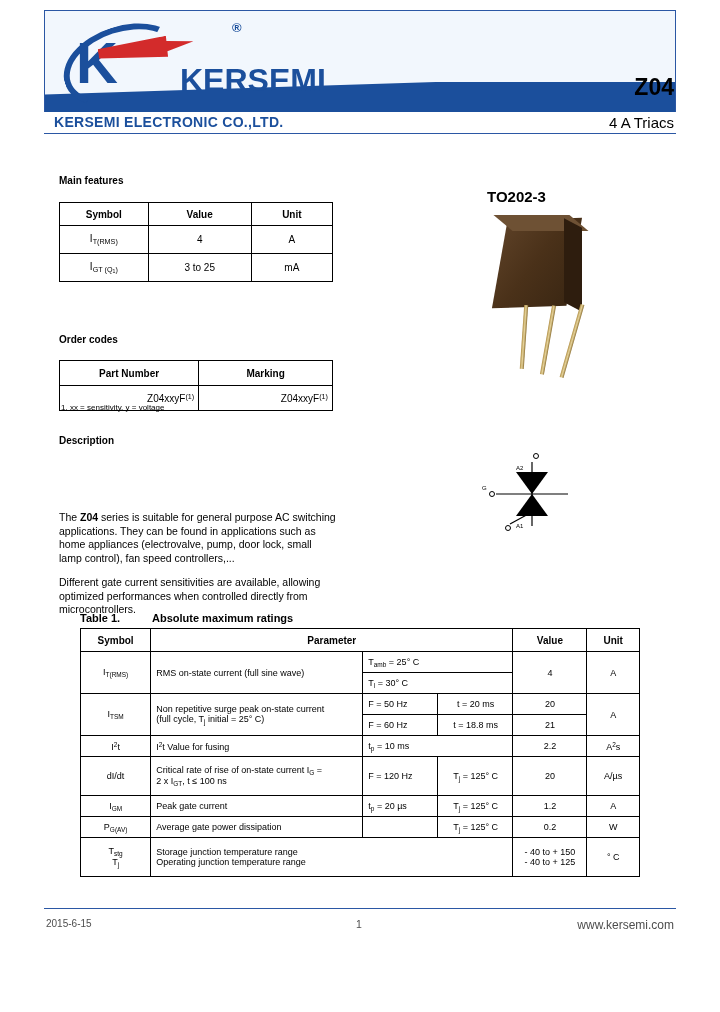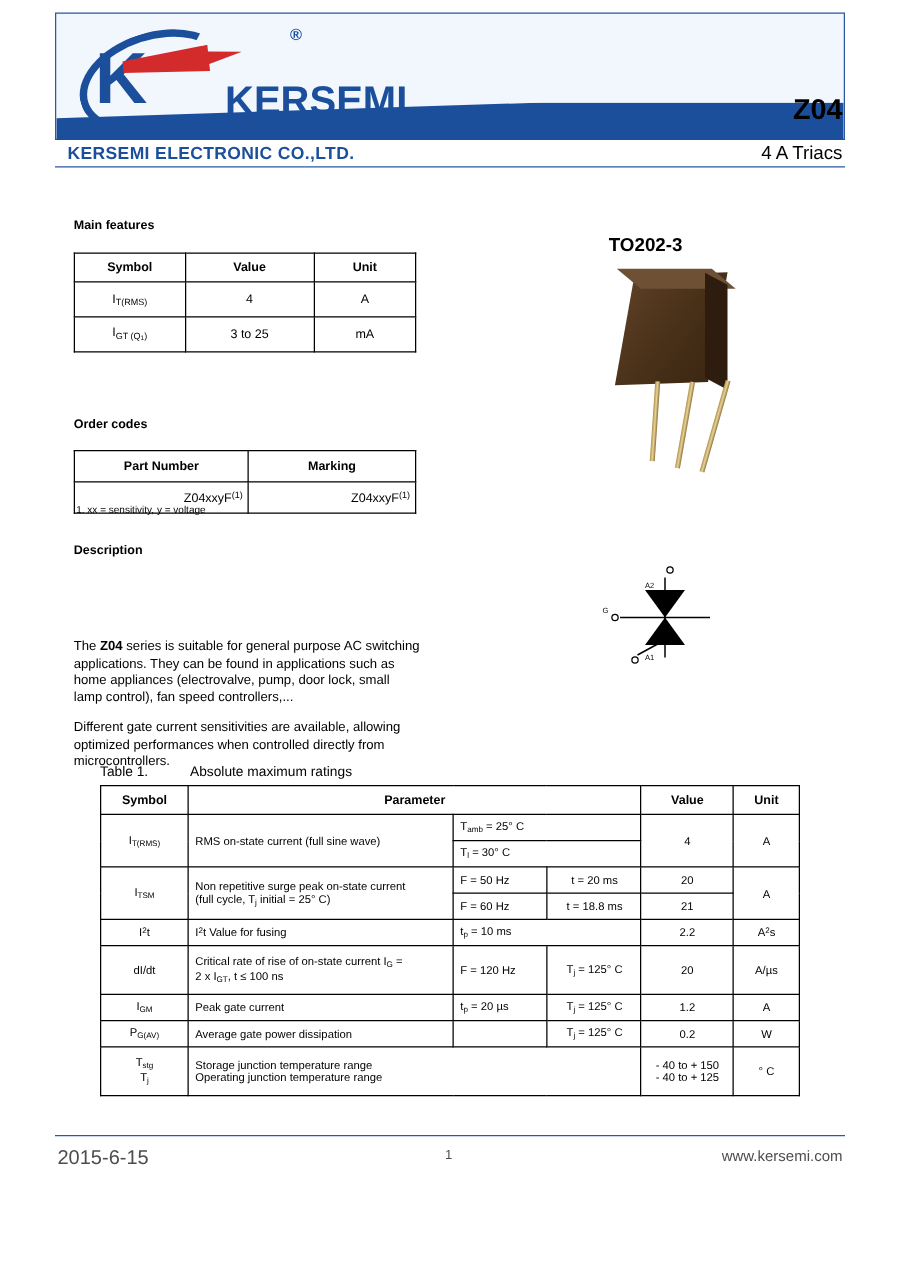--- a/index.html
+++ b/index.html
@@ -280,21 +280,21 @@
     width: 110px;
     height: 90px;
   }
 
   
   .tbl1-caption {
     position: absolute;
     left: 80px;
     top: 612px;
     font-size: 11px;
-    font-weight: normal;
+    font-weight: bold;
   }
   .tbl1-caption .lbl { display: inline-block; width: 72px; }
 
   
   .tbl-abs {
     position: absolute;
     left: 80px;
     top: 628px;
     width: 560px;
     font-size: 9px;
@@ -326,21 +326,21 @@
     left: 44px;
     top: 908px;
     width: 632px;
     height: 1px;
     background: #2b57a4;
   }
   .footer-left {
     position: absolute;
     left: 46px;
     top: 918px;
-    font-size: 16px;
+    font-size: 10px;
     color: #4d4d4d;
   }
   .footer-center {
     position: absolute;
     left: 356px;
     top: 918px;
     font-size: 10.5px;
     color: #4d4d4d;
   }
   .footer-right {

